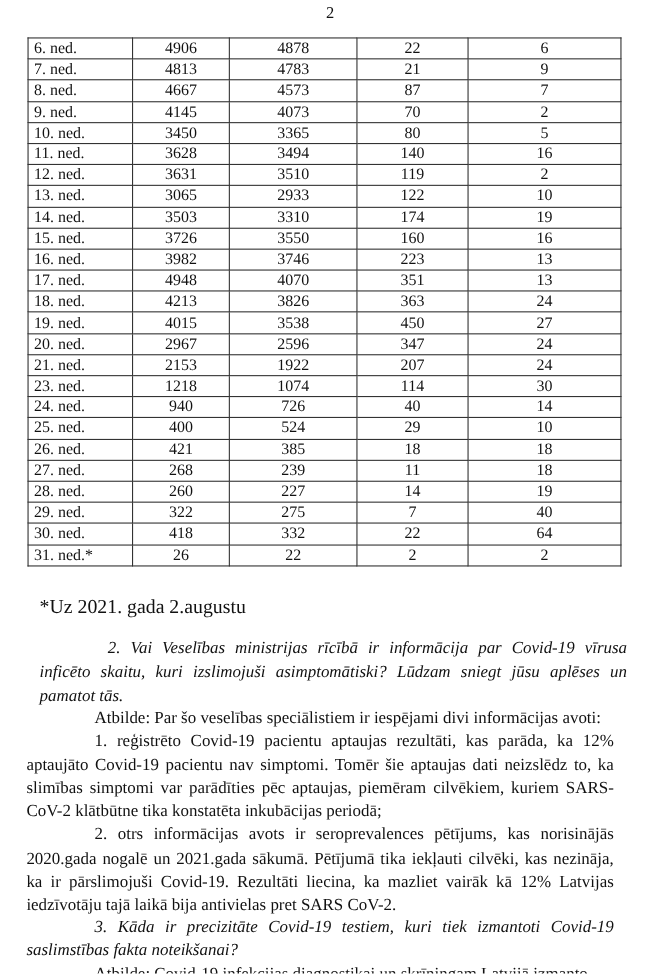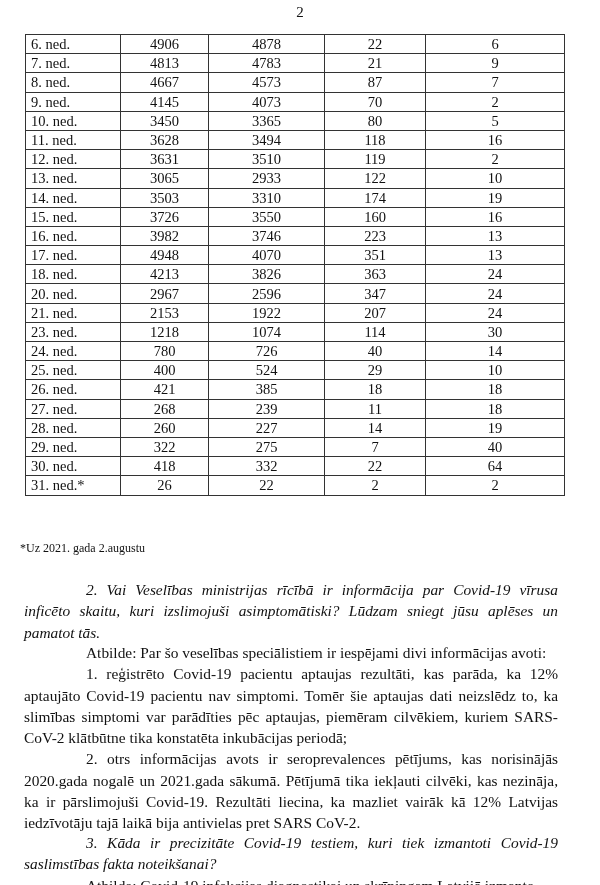--- a/index.html
+++ b/index.html
@@ -6,25 +6,25 @@
   body { width: 600px; height: 885px; position: relative; overflow: hidden;
          font-family: "Liberation Serif", serif; color: #111; }
   .page-num { position: absolute; top: 4px; left: 0; width: 600px; text-align: center; font-size: 15px; }
   table.data { position: absolute; left: 25px; top: 34px; border-collapse: collapse; font-size: 14.5px; }
   table.data td { border: 1.3px solid #333; height: 18.2px; padding: 0 5px; line-height: 18px; text-align: center; }
   table.data td.c0 { width: 84px; text-align: left; }
   table.data td.c1 { width: 77px; margin-top: 24px; }
   table.data td.c2 { width: 105px; }
   table.data td.c3 { width: 90px; }
   table.data td.c4 { width: 128px; }
-  .footnote { position: absolute; left: 20px; top: 541px; font-size: 12px; }
+  .footnote { position: absolute; left: 36px; top: 541px; font-size: 18px; }
   .para { position: absolute; left: 24px; width: 534px; font-size: 15.4px; line-height: 21.3px; text-align: justify; }
   .para .ind { display: inline-block; width: 62px; }
   .q { font-style: italic; }
-  #q2 { top: 579px; }
+  #q2 { top: 579px; margin-left: 12px; }
   #a2 { top: 642px; }
   #q3 { top: 832px; }
 </style>
 </head>
 <body>
 
 <div class="page-num">2</div>
 
 <table class="data">
   <tbody id="tbody">
@@ -60,21 +60,21 @@
         <td class="c0">10. ned.</td>
         <td class="c1">3450</td>
         <td class="c2">3365</td>
         <td class="c3">80</td>
         <td class="c4">5</td>
       </tr>
       <tr>
         <td class="c0">11. ned.</td>
         <td class="c1">3628</td>
         <td class="c2">3494</td>
-        <td class="c3">118</td>
+        <td class="c3">140</td>
         <td class="c4">16</td>
       </tr>
       <tr>
         <td class="c0">12. ned.</td>
         <td class="c1">3631</td>
         <td class="c2">3510</td>
         <td class="c3">119</td>
         <td class="c4">2</td>
       </tr>
       <tr>
@@ -113,20 +113,27 @@
         <td class="c4">13</td>
       </tr>
       <tr>
         <td class="c0">18. ned.</td>
         <td class="c1">4213</td>
         <td class="c2">3826</td>
         <td class="c3">363</td>
         <td class="c4">24</td>
       </tr>
       <tr>
+        <td class="c0">19. ned.</td>
+        <td class="c1">4015</td>
+        <td class="c2">3538</td>
+        <td class="c3">450</td>
+        <td class="c4">27</td>
+      </tr>
+      <tr>
         <td class="c0">20. ned.</td>
         <td class="c1">2967</td>
         <td class="c2">2596</td>
         <td class="c3">347</td>
         <td class="c4">24</td>
       </tr>
       <tr>
         <td class="c0">21. ned.</td>
         <td class="c1">2153</td>
         <td class="c2">1922</td>
@@ -135,21 +142,21 @@
       </tr>
       <tr>
         <td class="c0">23. ned.</td>
         <td class="c1">1218</td>
         <td class="c2">1074</td>
         <td class="c3">114</td>
         <td class="c4">30</td>
       </tr>
       <tr>
         <td class="c0">24. ned.</td>
-        <td class="c1">780</td>
+        <td class="c1">940</td>
         <td class="c2">726</td>
         <td class="c3">40</td>
         <td class="c4">14</td>
       </tr>
       <tr>
         <td class="c0">25. ned.</td>
         <td class="c1">400</td>
         <td class="c2">524</td>
         <td class="c3">29</td>
         <td class="c4">10</td>

